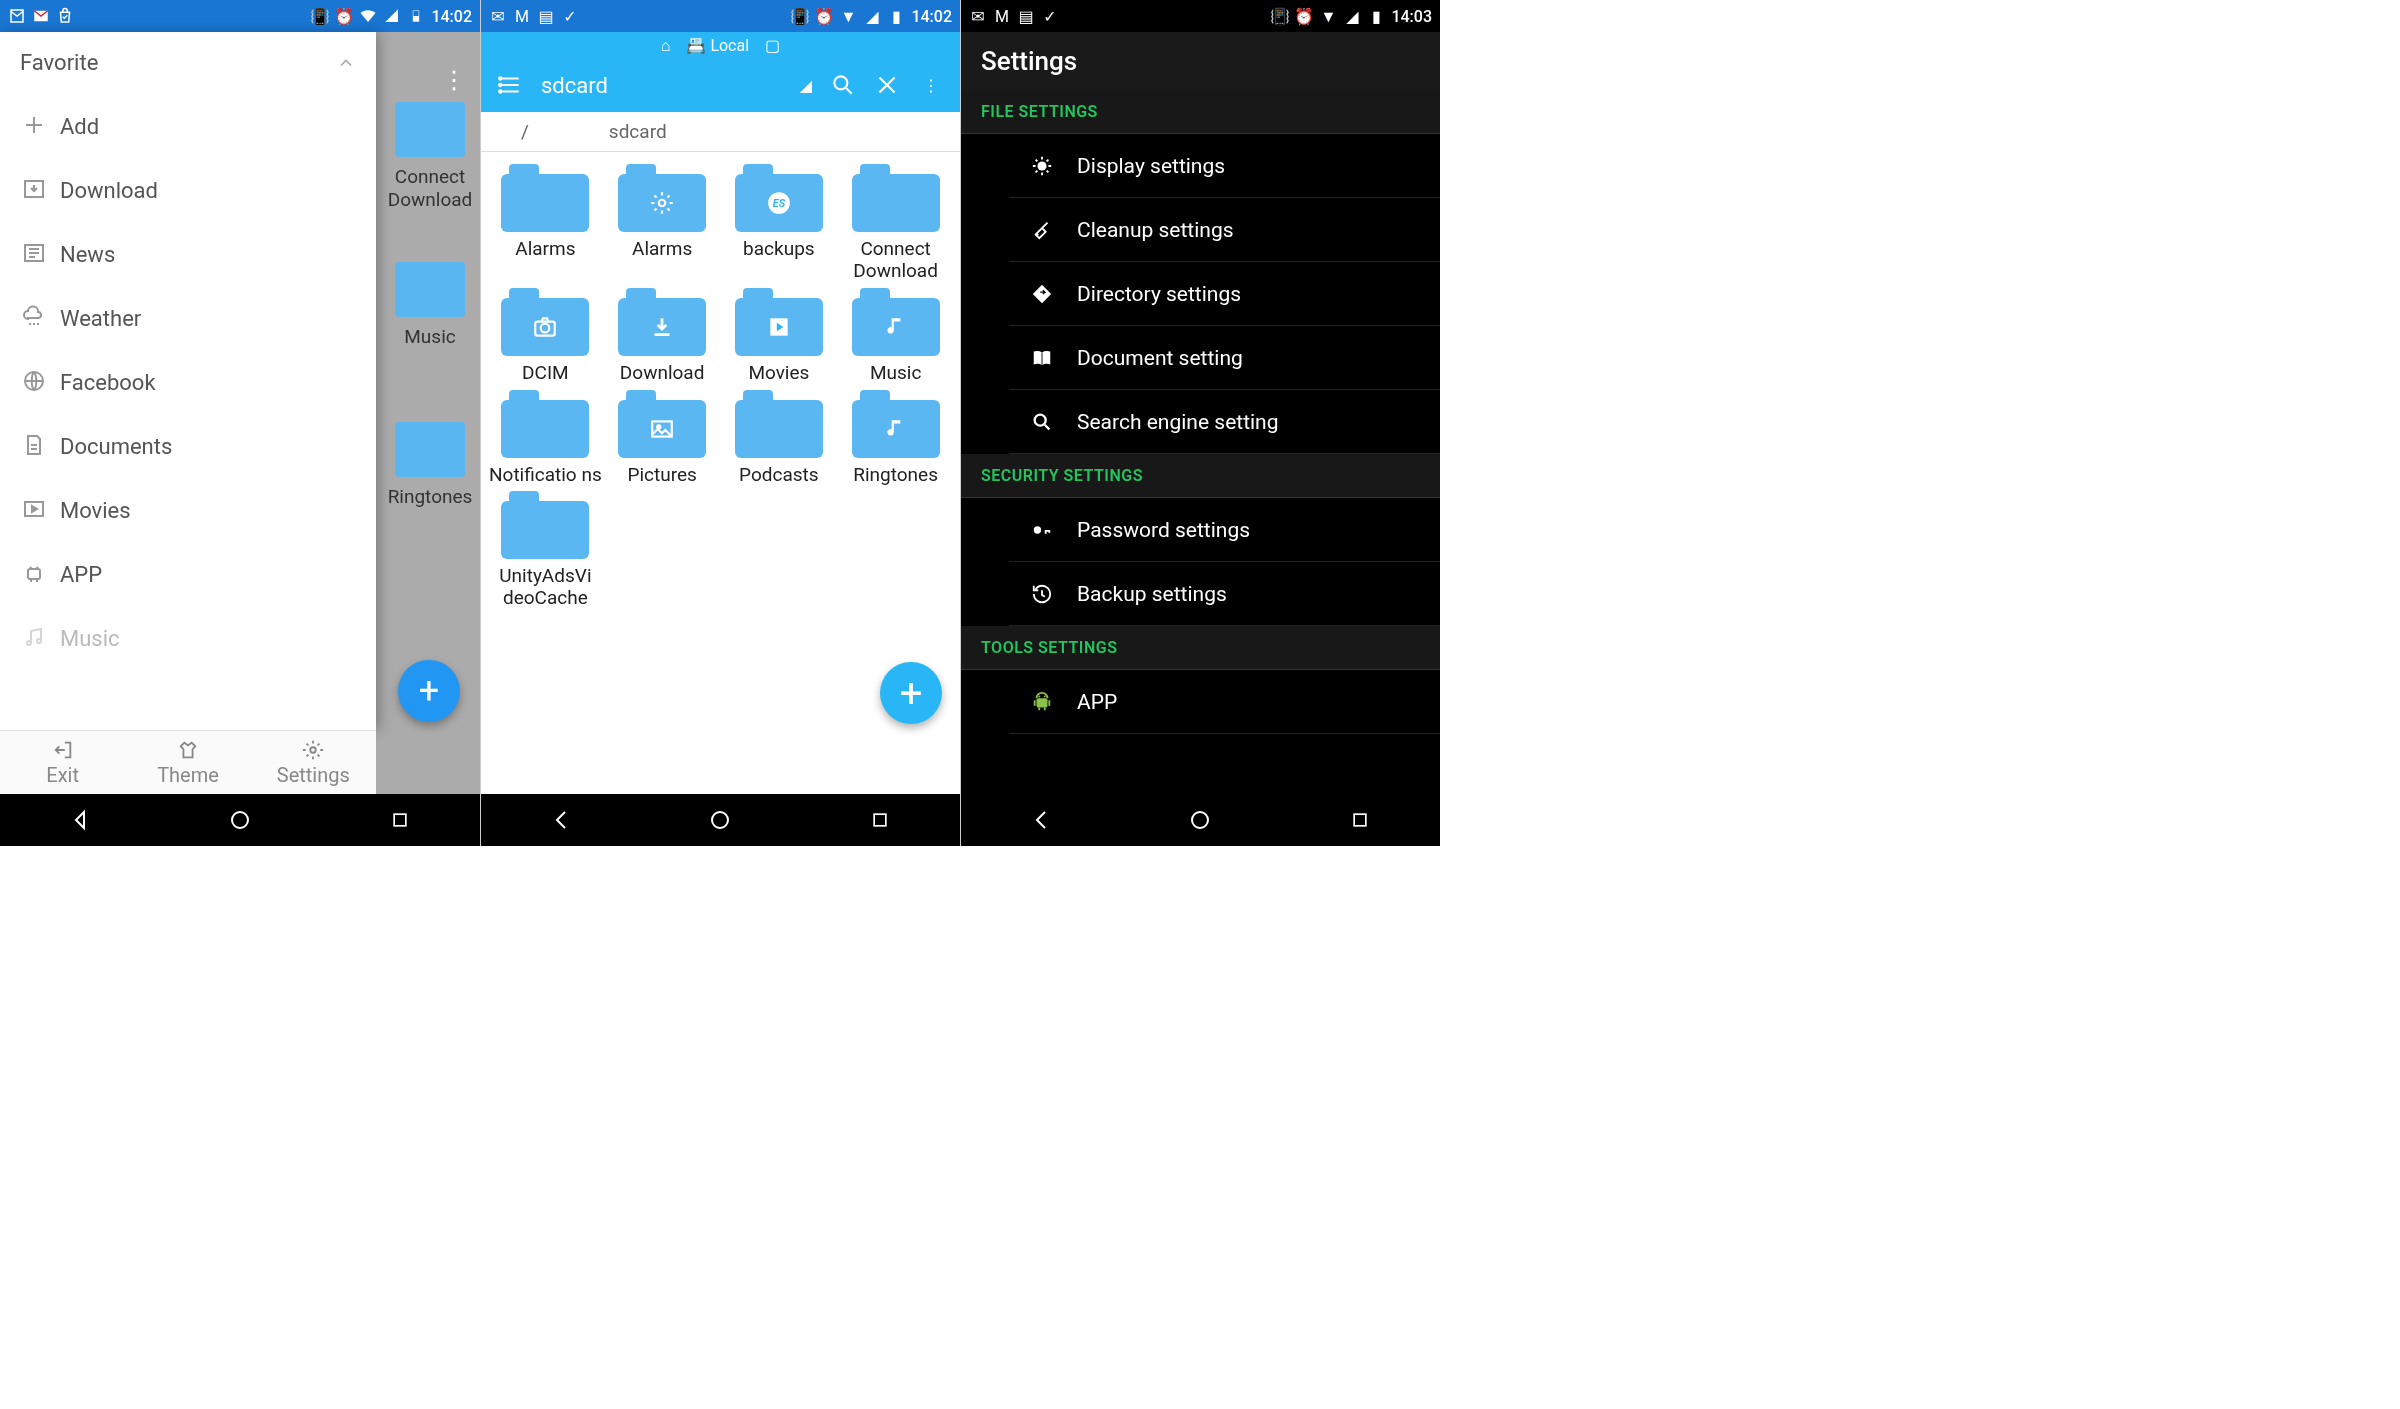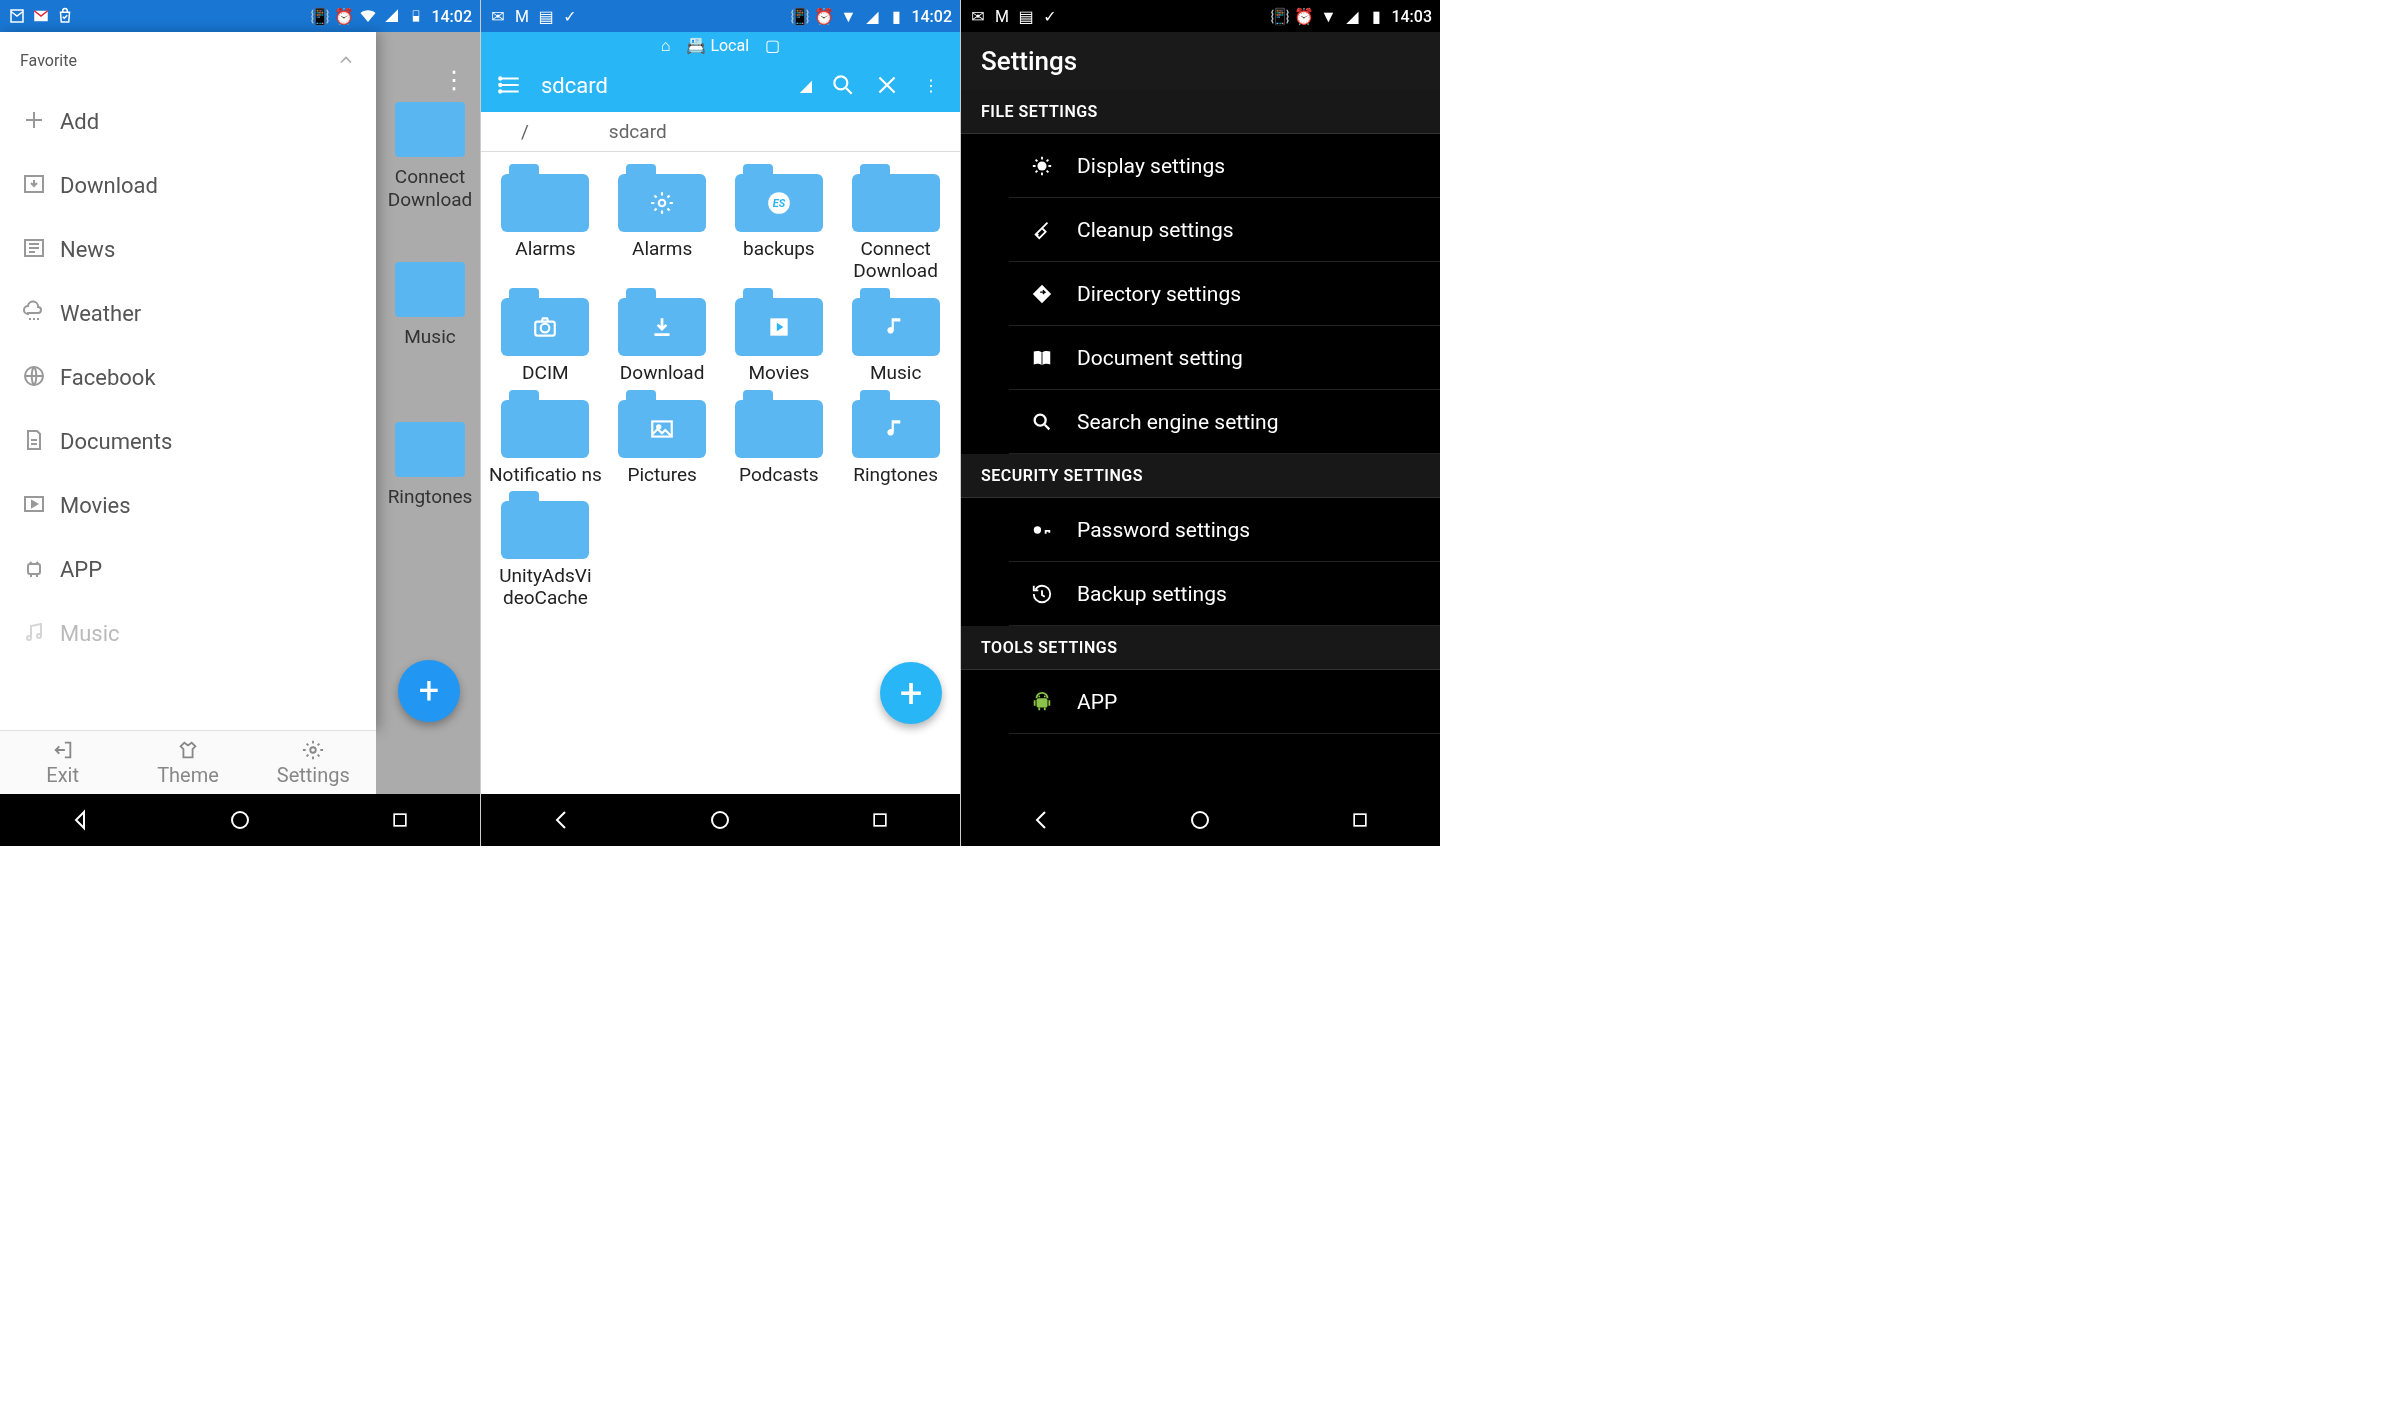--- a/index.html
+++ b/index.html
@@ -18,21 +18,21 @@
 .navbar { position: absolute; bottom: 0; left: 0; right: 0; height: 52px; background: #000; display: flex; align-items: center; justify-content: space-around; }
 .nav-btn { color: #fff; width: 28px; height: 28px; display: flex; align-items: center; justify-content: center; }
 
 
 .p1-main { position: absolute; top: 32px; left: 0; right: 0; bottom: 52px; background: #f5f5f5; }
 .p1-bg { position: absolute; inset: 0; background: rgba(0,0,0,0.3); }
 .p1-bg-content { position: absolute; right: 0; top: 60px; bottom: 70px; width: 100px; overflow: hidden; }
 .p1-bg-folder { height: 150px; text-align: center; font-size: 19px; color: #333; }
 .p1-bg-folder-icon { width: 70px; height: 55px; background: #5ab6f0; border-radius: 4px; margin: 10px auto 8px; }
 .p1-drawer { position: absolute; left: 0; top: 0; bottom: 64px; width: 376px; background: #fff; box-shadow: 4px 0 12px rgba(0,0,0,0.25); overflow-y: auto; }
-.p1-section-header { display: flex; align-items: center; justify-content: space-between; padding: 18px 20px; font-size: 16px; color: #555; }
+.p1-section-header { display: flex; align-items: center; justify-content: space-between; padding: 18px 20px; font-size: 22px; color: #555; }
 .p1-chevron { color: #aaa; }
 .p1-item { display: flex; align-items: flex-end; padding: 18px 20px; gap: 12px; font-size: 22px; color: #555; }
 .p1-item-icon { width: 28px; height: 28px; color: #999; display: flex; align-items: center; justify-content: center; }
 .p1-bottom-bar { position: absolute; left: 0; right: 0; bottom: 0; height: 64px; background: #fafafa; display: flex; border-top: 1px solid #e0e0e0; width: 376px; }
 .p1-bottom-item { flex: 1; display: flex; flex-direction: column; align-items: center; justify-content: center; gap: 2px; color: #888; font-size: 20px; }
 .p1-fab { position: absolute; right: 20px; bottom: 72px; width: 62px; height: 62px; border-radius: 50%; background: #2196f3; color: #fff; display: flex; align-items: center; justify-content: center; font-size: 36px; box-shadow: 0 4px 8px rgba(0,0,0,0.3); }
 .p1-more { position: absolute; right: 14px; top: 34px; color: #fff; font-size: 24px; }
 
 
 .p2-main { position: absolute; top: 32px; left: 0; right: 0; bottom: 52px; background: #fff; display: flex; flex-direction: column; }
@@ -46,21 +46,21 @@
 .p2-folder-icon { width: 88px; height: 68px; margin: 0 auto 6px; position: relative; }
 .p2-folder-tab { position: absolute; top: 0; left: 8px; width: 30px; height: 12px; background: #5bb7f2; border-radius: 4px 4px 0 0; }
 .p2-folder-body { position: absolute; top: 10px; left: 0; right: 0; bottom: 0; background: #5bb7f2; border-radius: 6px; display: flex; align-items: center; justify-content: center; }
 .p2-folder-overlay { width: 28px; height: 28px; color: #fff; display: flex; align-items: center; justify-content: center; }
 .p2-folder-label { font-size: 19px; color: #222; line-height: 1.15; word-break: break-word; }
 .p2-fab { position: absolute; right: 18px; bottom: 70px; width: 62px; height: 62px; border-radius: 50%; background: #29b6f6; color: #fff; display: flex; align-items: center; justify-content: center; font-size: 40px; box-shadow: 0 4px 8px rgba(0,0,0,0.3); }
 
 
 .p3-main { position: absolute; top: 32px; left: 0; right: 0; bottom: 52px; background: #000; color: #fff; overflow-y: auto; }
 .p3-title-bar { height: 58px; background: #1a1a1a; display: flex; align-items: center; padding: 0 20px; font-size: 26px; font-weight: 500; }
-.p3-section-header { height: 44px; background: #181818; display: flex; align-items: center; padding: 0 20px; font-size: 16px; color: #ffffff; font-weight: 600; letter-spacing: 0.5px; border-bottom: 1px solid #333; }
+.p3-section-header { height: 44px; background: #181818; display: flex; align-items: center; padding: 0 20px; font-size: 16px; color: #22c55e; font-weight: 600; letter-spacing: 0.5px; border-bottom: 1px solid #333; }
 .p3-item { height: 64px; display: flex; align-items: center; padding: 0 20px; gap: 22px; font-size: 21px; border-bottom: 1px solid #222; margin-left: 48px; }
 .p3-item-icon { width: 26px; height: 26px; display: flex; align-items: center; justify-content: center; }
 
 svg { display: block; }
 </style>
 </head>
 <body>
 
 <div class="phone">
   <div class="statusbar">

